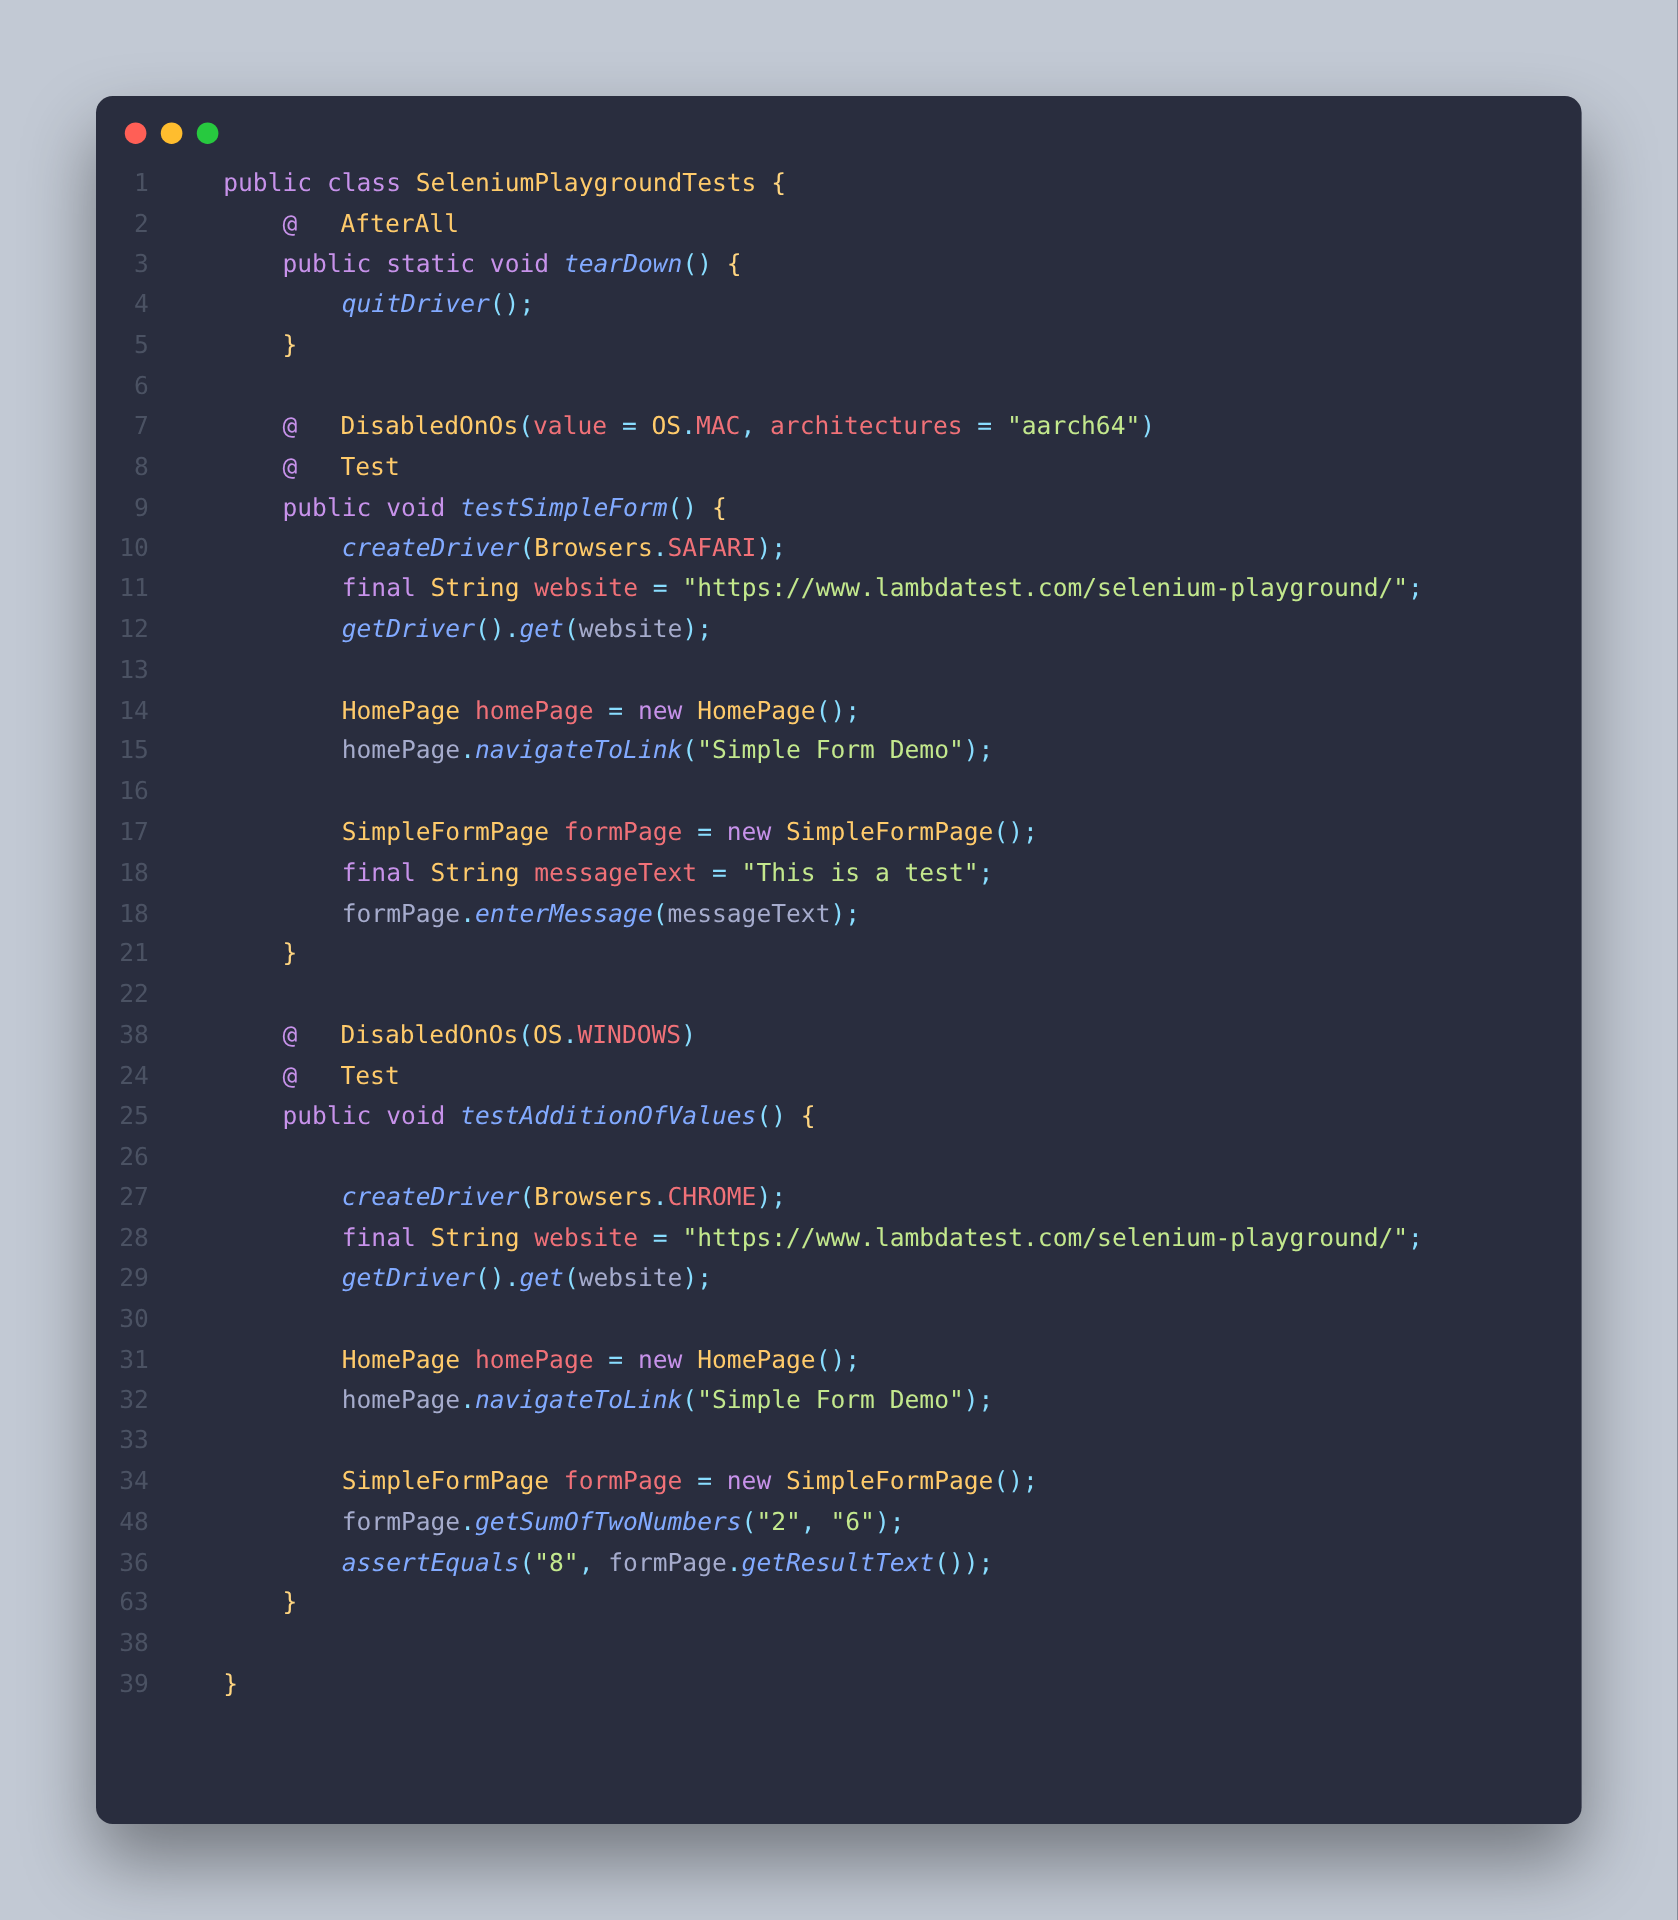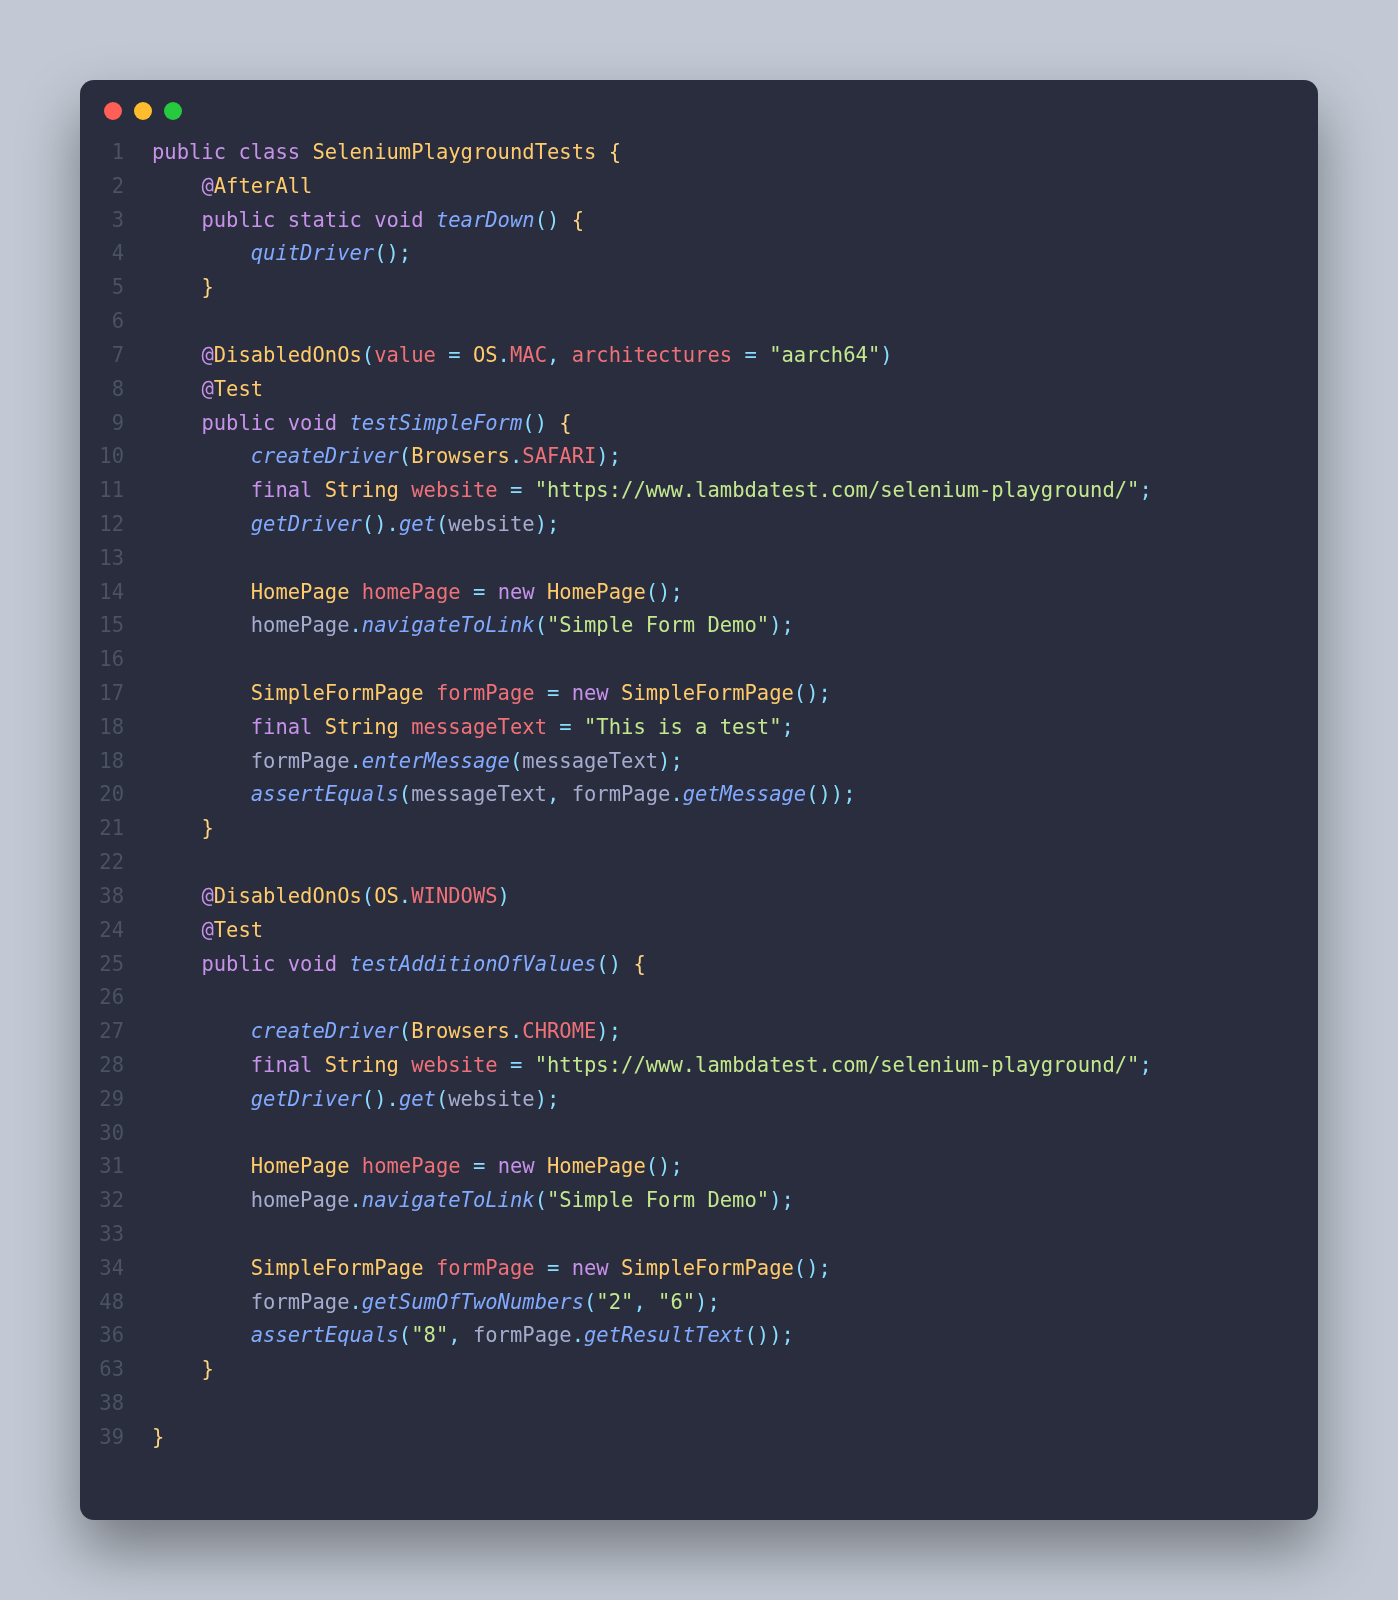--- a/index.html
+++ b/index.html
@@ -47,25 +47,26 @@
     width: 72px;
     min-width: 72px;
     color: #4b5263;
     text-align: right;
     padding-right: 28px;
     user-select: none;
   }
   .code {
     flex: 1;
     color: #a6accd;
+    margin-left: 34px;
   }
   
   .kw     { color: #c792ea; }  
   .ann    { color: #c792ea; }  
-  .anname { color: #ffcb6b; }  
+  .anname { color: #ffcb6b; padding-left: 36px; }  
   .type   { color: #ffcb6b; }  
   .fn     { color: #82aaff; font-style: italic; }  
   .var    { color: #f07178; }  
   .str    { color: #c3e88d; }  
   .op     { color: #89ddff; }  
   .punc   { color: #ffd580; }  
   .paren  { color: #89ddff; }  
   .plain  { color: #a6accd; }
 </style>
 </head>
@@ -90,21 +91,20 @@
       <div class="line"><div class="gutter">10</div><div class="code"><span>        </span><span class="fn">createDriver</span><span class="paren">(</span><span class="type">Browsers</span><span class="op">.</span><span class="var">SAFARI</span><span class="paren">)</span><span class="op">;</span></div></div>
       <div class="line"><div class="gutter">11</div><div class="code"><span>        </span><span class="kw">final</span><span class="plain"> </span><span class="type">String</span><span class="plain"> </span><span class="var">website</span><span class="plain"> </span><span class="op">=</span><span class="plain"> </span><span class="str">"https://www.lambdatest.com/selenium-playground/"</span><span class="op">;</span></div></div>
       <div class="line"><div class="gutter">12</div><div class="code"><span>        </span><span class="fn">getDriver</span><span class="paren">()</span><span class="op">.</span><span class="fn">get</span><span class="paren">(</span><span class="plain">website</span><span class="paren">)</span><span class="op">;</span></div></div>
       <div class="line"><div class="gutter">13</div><div class="code"><span></span></div></div>
       <div class="line"><div class="gutter">14</div><div class="code"><span>        </span><span class="type">HomePage</span><span class="plain"> </span><span class="var">homePage</span><span class="plain"> </span><span class="op">=</span><span class="plain"> </span><span class="kw">new</span><span class="plain"> </span><span class="type">HomePage</span><span class="paren">()</span><span class="op">;</span></div></div>
       <div class="line"><div class="gutter">15</div><div class="code"><span>        </span><span class="plain">homePage</span><span class="op">.</span><span class="fn">navigateToLink</span><span class="paren">(</span><span class="str">"Simple Form Demo"</span><span class="paren">)</span><span class="op">;</span></div></div>
       <div class="line"><div class="gutter">16</div><div class="code"><span></span></div></div>
       <div class="line"><div class="gutter">17</div><div class="code"><span>        </span><span class="type">SimpleFormPage</span><span class="plain"> </span><span class="var">formPage</span><span class="plain"> </span><span class="op">=</span><span class="plain"> </span><span class="kw">new</span><span class="plain"> </span><span class="type">SimpleFormPage</span><span class="paren">()</span><span class="op">;</span></div></div>
       <div class="line"><div class="gutter">18</div><div class="code"><span>        </span><span class="kw">final</span><span class="plain"> </span><span class="type">String</span><span class="plain"> </span><span class="var">messageText</span><span class="plain"> </span><span class="op">=</span><span class="plain"> </span><span class="str">"This is a test"</span><span class="op">;</span></div></div>
       <div class="line"><div class="gutter">18</div><div class="code"><span>        </span><span class="plain">formPage</span><span class="op">.</span><span class="fn">enterMessage</span><span class="paren">(</span><span class="plain">messageText</span><span class="paren">)</span><span class="op">;</span></div></div>
-      <div class="line"><div class="gutter">20</div><div class="code"><span>        </span><span class="fn">assertEquals</span><span class="paren">(</span><span class="plain">messageText</span><span class="op">,</span><span class="plain"> formPage</span><span class="op">.</span><span class="fn">getMessage</span><span class="paren">())</span><span class="op">;</span></div></div>
       <div class="line"><div class="gutter">21</div><div class="code"><span>    </span><span class="punc">}</span></div></div>
       <div class="line"><div class="gutter">22</div><div class="code"><span></span></div></div>
       <div class="line"><div class="gutter">38</div><div class="code"><span>    </span><span class="ann">@</span><span class="anname">DisabledOnOs</span><span class="paren">(</span><span class="type">OS</span><span class="op">.</span><span class="var">WINDOWS</span><span class="paren">)</span></div></div>
       <div class="line"><div class="gutter">24</div><div class="code"><span>    </span><span class="ann">@</span><span class="anname">Test</span></div></div>
       <div class="line"><div class="gutter">25</div><div class="code"><span>    </span><span class="kw">public</span><span class="plain"> </span><span class="kw">void</span><span class="plain"> </span><span class="fn">testAdditionOfValues</span><span class="paren">()</span><span class="plain"> </span><span class="punc">{</span></div></div>
       <div class="line"><div class="gutter">26</div><div class="code"><span></span></div></div>
       <div class="line"><div class="gutter">27</div><div class="code"><span>        </span><span class="fn">createDriver</span><span class="paren">(</span><span class="type">Browsers</span><span class="op">.</span><span class="var">CHROME</span><span class="paren">)</span><span class="op">;</span></div></div>
       <div class="line"><div class="gutter">28</div><div class="code"><span>        </span><span class="kw">final</span><span class="plain"> </span><span class="type">String</span><span class="plain"> </span><span class="var">website</span><span class="plain"> </span><span class="op">=</span><span class="plain"> </span><span class="str">"https://www.lambdatest.com/selenium-playground/"</span><span class="op">;</span></div></div>
       <div class="line"><div class="gutter">29</div><div class="code"><span>        </span><span class="fn">getDriver</span><span class="paren">()</span><span class="op">.</span><span class="fn">get</span><span class="paren">(</span><span class="plain">website</span><span class="paren">)</span><span class="op">;</span></div></div>
       <div class="line"><div class="gutter">30</div><div class="code"><span></span></div></div>

